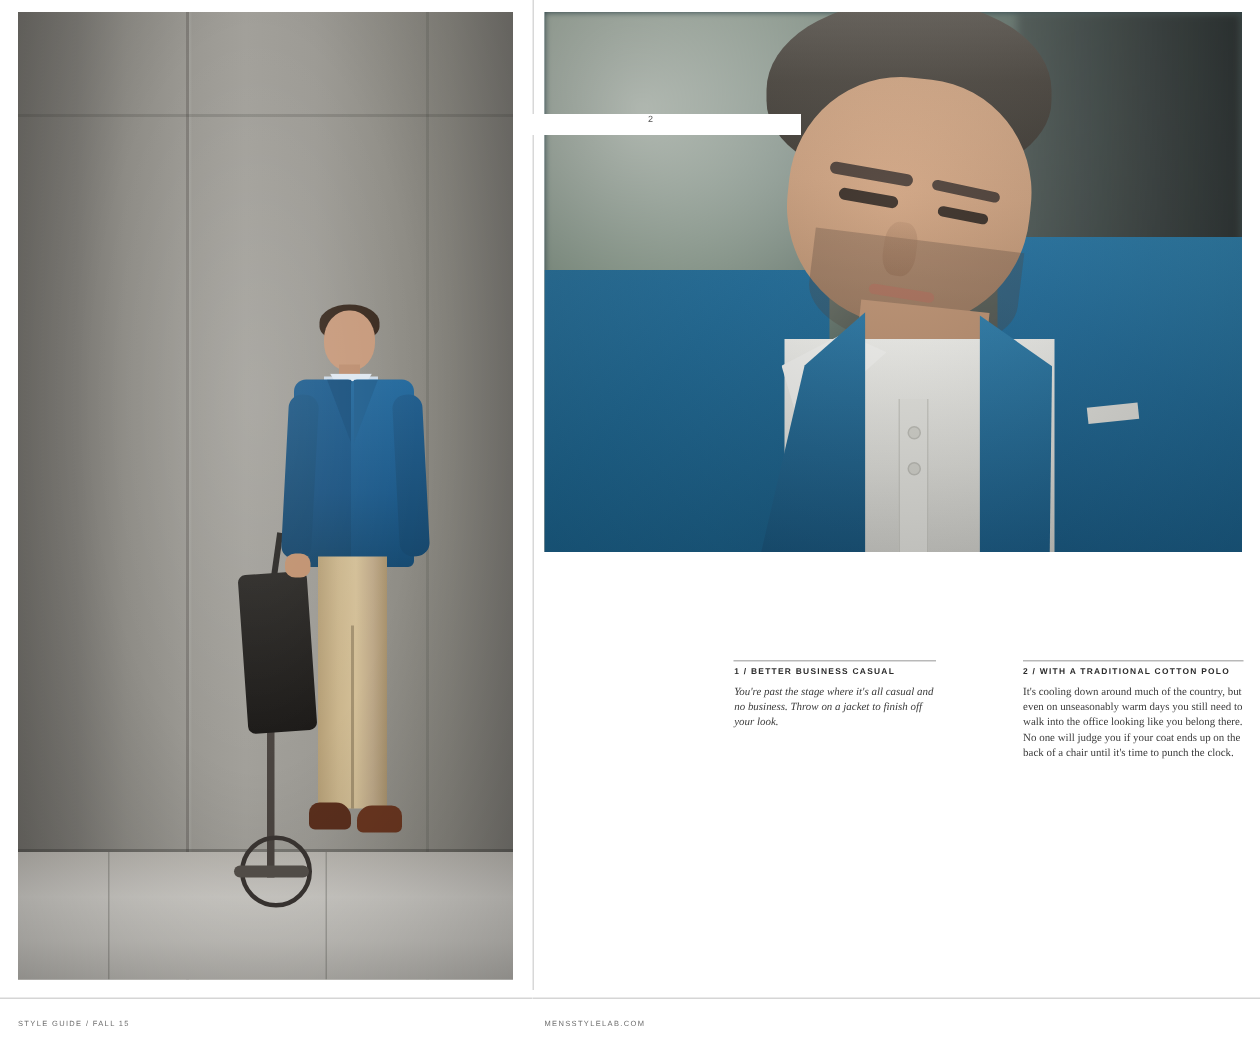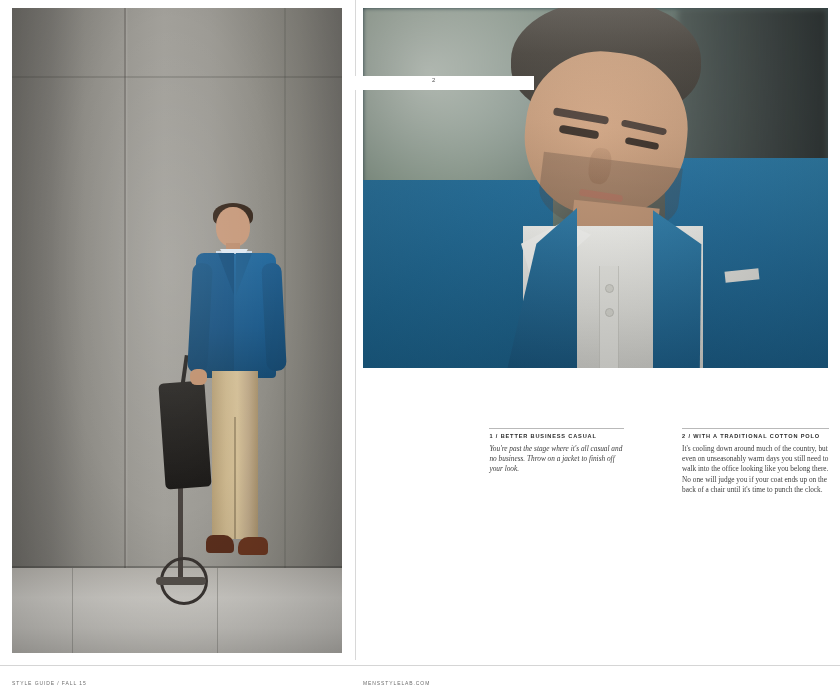--- a/index.html
+++ b/index.html
@@ -369,21 +369,21 @@
     font-size: 6px;
     color: #555;
     z-index: 6;
     letter-spacing: .5px;
   }
 
   
   .captions {
     position: absolute;
     left: 8px;
-    top: 428px;
+    top: 440px;
     width: 466px;
     display: flex;
     gap: 22px;
   }
   .caption-col {
     width: 152px;
   }
   .caption-col.wide { width: 166px; margin-left: 36px; }
   .cap-rule {
     width: 100%;

